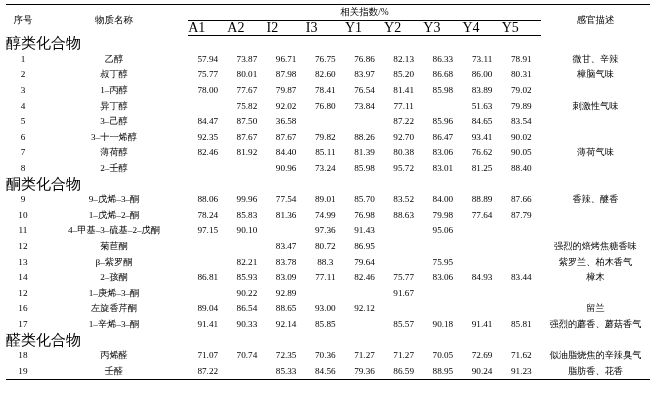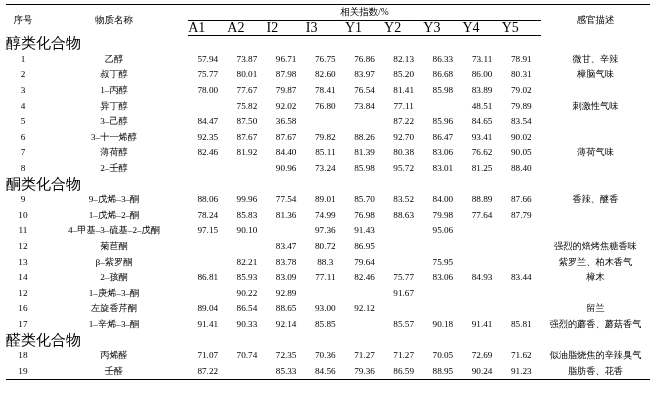--- a/index.html
+++ b/index.html
@@ -153,21 +153,21 @@
         <tr>
           <td class="c-idx">4</td>
           <td class="c-name">异丁醇</td>
           <td class="c-val"></td>
           <td class="c-val">75.82</td>
           <td class="c-val">92.02</td>
           <td class="c-val">76.80</td>
           <td class="c-val">73.84</td>
           <td class="c-val">77.11</td>
           <td class="c-val"></td>
-          <td class="c-val">48.51</td>
+          <td class="c-val">51.63</td>
           <td class="c-val">79.89</td>
           <td class="c-desc">刺激性气味</td>
         </tr>
         <tr>
           <td class="c-idx">5</td>
           <td class="c-name">3–己醇</td>
           <td class="c-val">84.47</td>
           <td class="c-val">87.50</td>
           <td class="c-val">36.58</td>
           <td class="c-val"></td>

